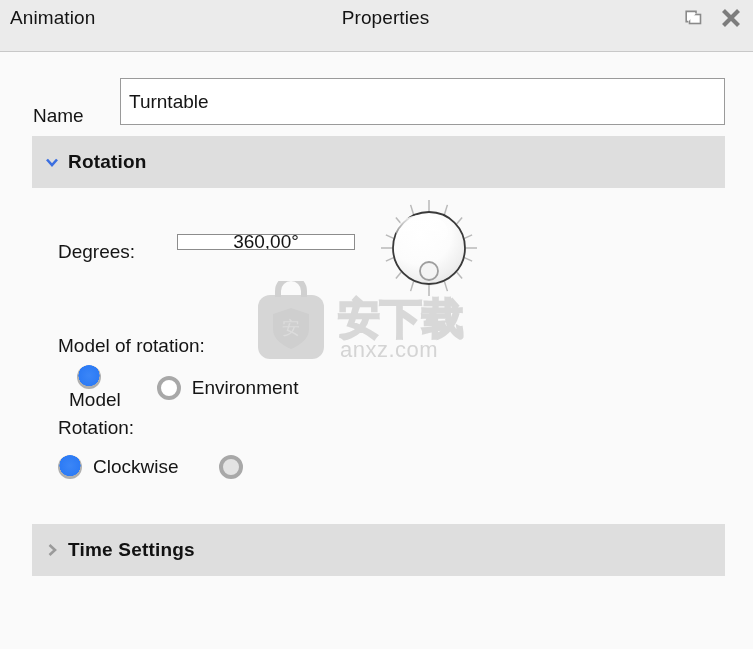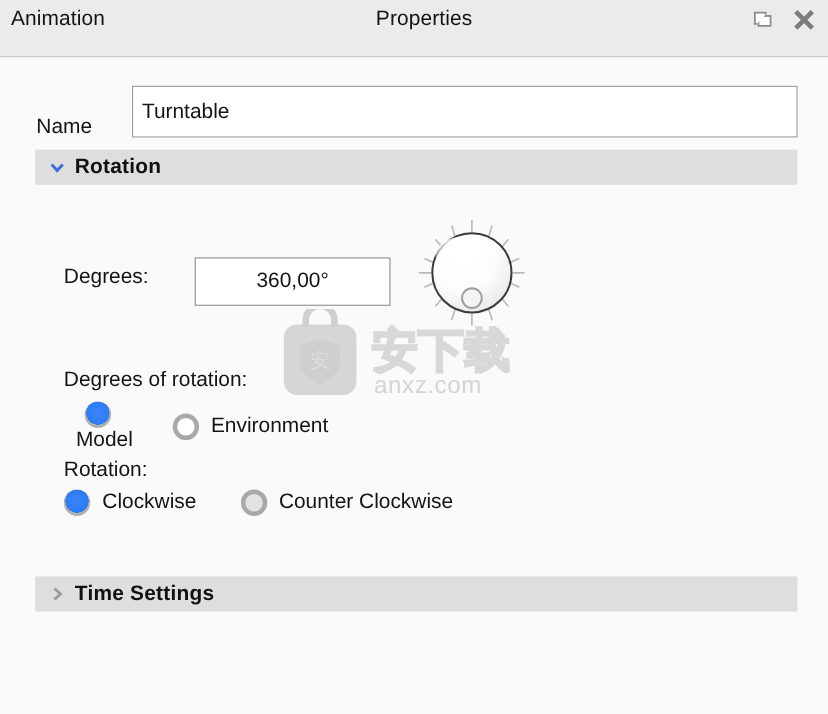--- a/index.html
+++ b/index.html
@@ -92,21 +92,21 @@
     color: #141414;
     padding: 0 8px;
     outline: none;
   }
 
   
   .section-header {
     position: absolute;
     left: 32px;
     width: 693px;
-    height: 32px;
+    height: 52px;
     background: #dedede;
     display: flex;
     align-items: center;
     cursor: pointer;
     box-sizing: border-box;
   }
   .section-header .chev {
     width: 20px;
     margin-left: 10px;
     margin-right: 6px;
@@ -129,21 +129,21 @@
     left: 58px;
     top: 241px;
     font-size: 19px;
     color: #141414;
   }
   .degrees-input {
     position: absolute;
     left: 177px;
     top: 234px;
     width: 178px;
-    height: 44px;
+    height: 16px;
     box-sizing: border-box;
     background: #ffffff;
     border: 1px solid #8c8c8c;
     font-family: "Liberation Sans", sans-serif;
     font-size: 19px;
     color: #141414;
     text-align: center;
     outline: none;
     padding: 0;
   }
@@ -166,21 +166,21 @@
   }
   #center-label { left: 58px; top: 335px; }
   #direction-label { left: 58px; top: 417px; }
 
   .radio-row {
     position: absolute;
     display: flex;
     align-items: center;
   }
   #center-radios { left: 58px; top: 365px; }
-  #direction-radios { left: 58px; top: 445px; }
+  #direction-radios { left: 58px; top: 455px; }
 
   .radio-item {
     display: flex;
     align-items: center;
     cursor: pointer;
   }
   .radio-dot {
     width: 24px;
     height: 24px;
     border-radius: 50%;
@@ -304,41 +304,40 @@
 
     <path d="M39 27 L57 33 V48 C57 58 48 64 39 68 C30 64 21 58 21 48 V33 Z" fill="#cfcfcf"></path>
     <text x="39" y="53" font-family="'DejaVu Sans', sans-serif" font-size="18" fill="#dcdcdc" text-anchor="middle">安</text>
 
     <text x="86" y="52" font-family="'DejaVu Sans', sans-serif" font-size="42" font-weight="bold" fill="none" stroke="#d8d8d8" stroke-width="2.2">安下载</text>
 
     <text x="88" y="76" font-family="'Liberation Sans', sans-serif" font-size="22" fill="#d4d4d4" letter-spacing="0.5">anxz.com</text>
   </svg>
 </div>
 
-<div class="group-label" id="center-label">Degrees of rotation:</div>
+<div class="group-label" id="center-label">Model of rotation:</div>
 <div class="radio-row" id="center-radios">
   <div class="radio-item" style="margin-right:36px;flex-direction:column;">
     <span class="radio-dot on"></span>
     <span class="radio-text">Model</span>
   </div>
   <div class="radio-item">
     <span class="radio-dot off-white"></span>
     <span class="radio-text">Environment</span>
   </div>
 </div>
 
 <div class="group-label" id="direction-label">Rotation:</div>
 <div class="radio-row" id="direction-radios">
   <div class="radio-item" style="margin-right:40px;">
     <span class="radio-dot on"></span>
     <span class="radio-text">Clockwise</span>
   </div>
   <div class="radio-item">
     <span class="radio-dot off-gray"></span>
-    <span class="radio-text">Counter Clockwise</span>
   </div>
 </div>
 
 <div class="section-header" id="time-header">
   <span class="chev">
     <svg width="16" height="16" viewBox="0 0 16 16">
       <path d="M5.5 3 L11 8 L5.5 13" fill="none" stroke="#9a9a9a" stroke-width="2.6" stroke-linecap="butt" stroke-linejoin="miter"></path>
     </svg>
   </span>
   <span class="sec-title">Time Settings</span>

